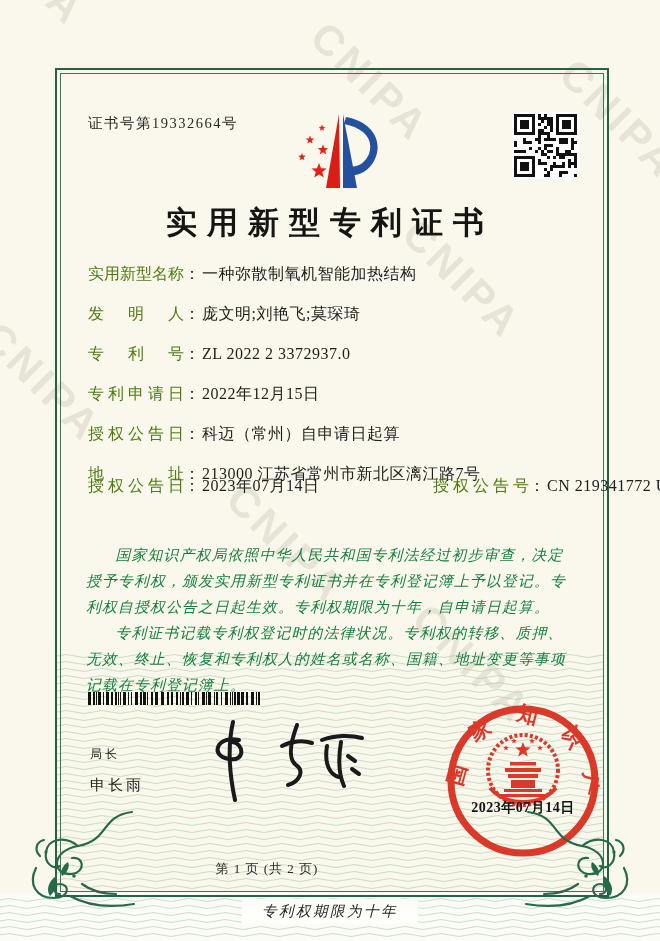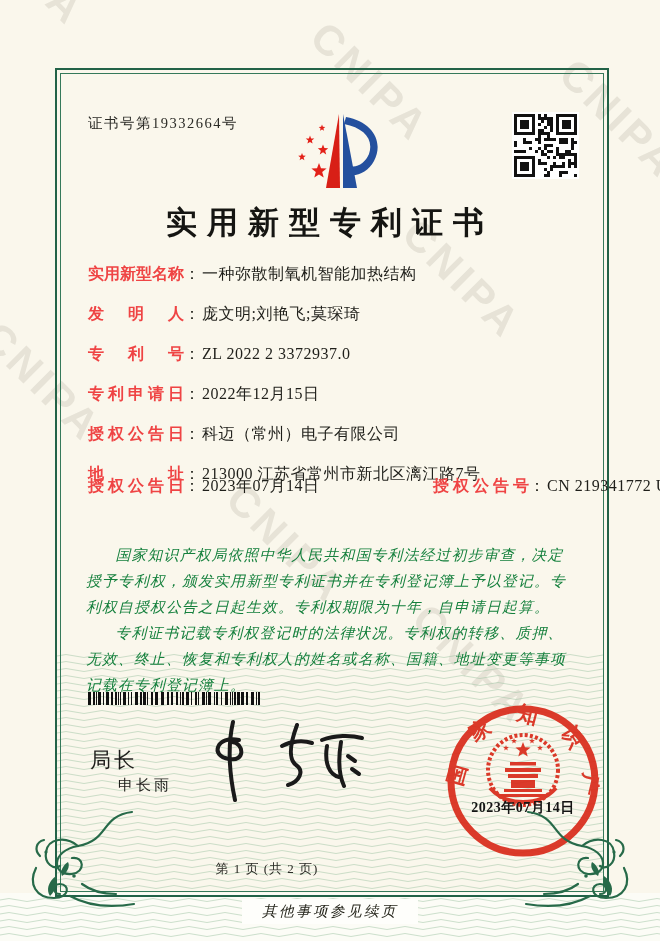--- a/index.html
+++ b/index.html
@@ -23,34 +23,34 @@
   .bottom-strip{position:absolute;left:0;top:893px;width:660px;height:48px;background:#fcfcf6;z-index:0;}
   .content{position:absolute;inset:0;z-index:3;}
   .cert-no{position:absolute;left:88px;top:114px;font-size:14.5px;letter-spacing:1.5px;color:#2b2b26;}
   .logo{position:absolute;left:280px;top:104px;width:100px;height:88px;}
   .qr{position:absolute;left:512px;top:112px;width:63px;height:63px;background:#fff;padding:2px;}
   .title{
     position:absolute;left:0;top:202px;width:660px;text-align:center;
     font-size:31px;font-weight:700;letter-spacing:10px;color:#151512;
   }
   .frow{position:absolute;left:88px;height:24px;font-size:16px;white-space:nowrap;}
-  .lbl{display:inline-block;width:96px;text-align:justify;text-align-last:justify;vertical-align:top;color:#ef4444;font-weight:bold;}
+  .lbl{display:inline-block;width:96px;text-align:justify;text-align-last:justify;vertical-align:top;color:#4d7c0f;}
   .colon{display:inline-block;margin-right:2px;color:#26261f;}
   .val{letter-spacing:0.5px;color:#1f1f1a;}
   .pair2{position:absolute;left:345px;top:0;}
   .pair2 .lbl{width:96px;}
   .notice{position:absolute;left:86px;top:542px;width:488px;font-size:14.8px;line-height:26px;
     font-style:italic;letter-spacing:1.2px;color:#15803d;}
   .notice p{margin:0;text-indent:2em;}
   .notice p + p{margin-top:0;}
   .barcode{position:absolute;left:88px;top:692px;width:175px;height:13px;}
   .sig-role{position:absolute;left:90px;top:746px;font-family:"Liberation Sans","DejaVu Sans",sans-serif;
-    font-size:21px;letter-spacing:3px;color:#1c1c19;}
+    font-size:12px;letter-spacing:3px;color:#1c1c19;}
   .sig-name{position:absolute;left:90px;top:776px;font-family:"Liberation Sans","DejaVu Sans",sans-serif;
-    font-size:15px;letter-spacing:3px;color:#1c1c19;margin-left:28px;}
+    font-size:15px;letter-spacing:3px;color:#1c1c19;}
   .sig-hand{position:absolute;left:185px;top:712px;width:185px;height:100px;}
   .seal{position:absolute;left:438px;top:696px;width:170px;height:170px;opacity:0.93;mix-blend-mode:multiply;}
   .seal-date{position:absolute;left:448px;top:799px;width:150px;text-align:center;
     font-size:14px;font-weight:600;letter-spacing:0.5px;color:#141414;z-index:4;}
   .page-num{position:absolute;left:0;top:860px;width:534px;text-align:center;font-size:13px;
     letter-spacing:1px;color:#2c2c27;}
   .cont-note{position:absolute;left:50%;transform:translateX(-50%);top:899px;background:#fefefb;
     padding:3px 20px;font-size:14.5px;font-style:italic;letter-spacing:2.5px;color:#26261c;z-index:3;}
   .ornament{position:absolute;width:110px;height:118px;z-index:4;}
   .orn-left{left:26px;top:806px;}
@@ -297,21 +297,21 @@
     <div class="frow" style="top:304px;">
       <span class="lbl">发明人</span><span class="colon">：</span><span class="val">庞文明;刘艳飞;莫琛琦</span>
     </div>
     <div class="frow" style="top:344px;">
       <span class="lbl">专利号</span><span class="colon">：</span><span class="val">ZL 2022 2 3372937.0</span>
     </div>
     <div class="frow" style="top:384px;">
       <span class="lbl">专利申请日</span><span class="colon">：</span><span class="val">2022年12月15日</span>
     </div>
     <div class="frow" style="top:424px;">
-      <span class="lbl">授权公告日</span><span class="colon">：</span><span class="val">科迈（常州）电子有限公司</span>
+      <span class="lbl">授权公告日</span><span class="colon">：</span><span class="val">科迈（常州）自申请日起算</span>
     </div>
     <div class="frow" style="top:464px;">
       <span class="lbl">地址</span><span class="colon">：</span><span class="val">213000 江苏省常州市新北区漓江路7号</span>
     </div>
     <div class="frow" style="top:476px;width:520px;">
       <span class="lbl">授权公告日</span><span class="colon">：</span><span class="val">2023年07月14日</span>
       <span class="pair2">
         <span class="lbl">授权公告号</span><span class="colon">：</span><span class="val">CN 219341772 U</span>
       </span>
     </div>
@@ -411,14 +411,14 @@
           <rect x="62" y="98" width="46" height="3"></rect>
         </g>
         <path d="M52 92 C60 101 72 106 85 106 C98 106 110 101 118 92" fill="none" stroke="#d92b1a" stroke-width="4"></path>
       </g>
     </svg>
     <div class="seal-date">2023年07月14日</div>
 
     <div class="page-num">第 1 页 (共 2 页)</div>
   </div>
 
-  <div class="cont-note">其他事项参见续页</div>
+  <div class="cont-note">专利权期限为十年</div>
 </div>
 
 </body></html>

